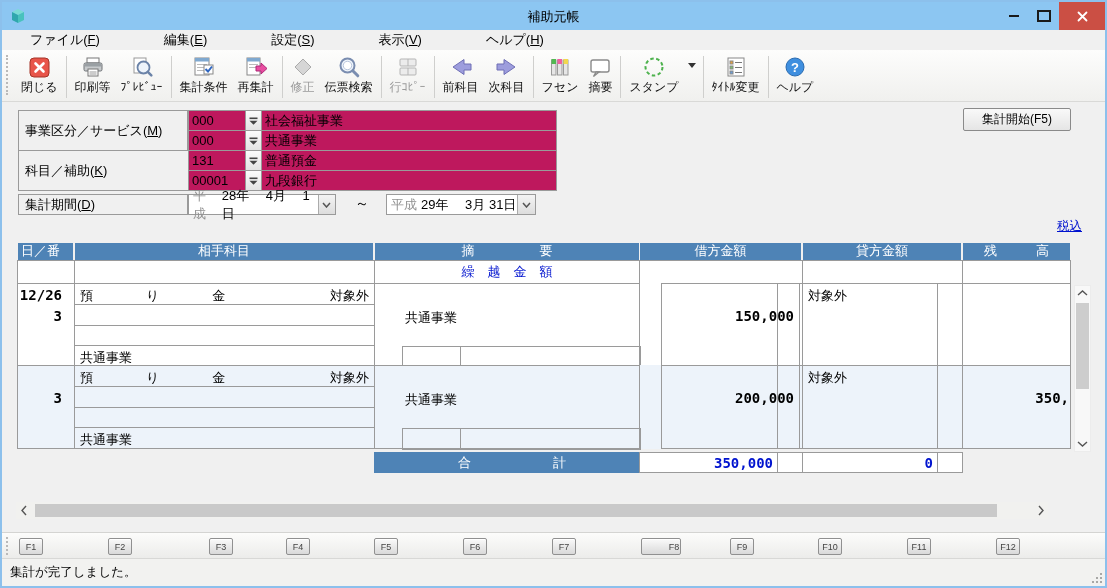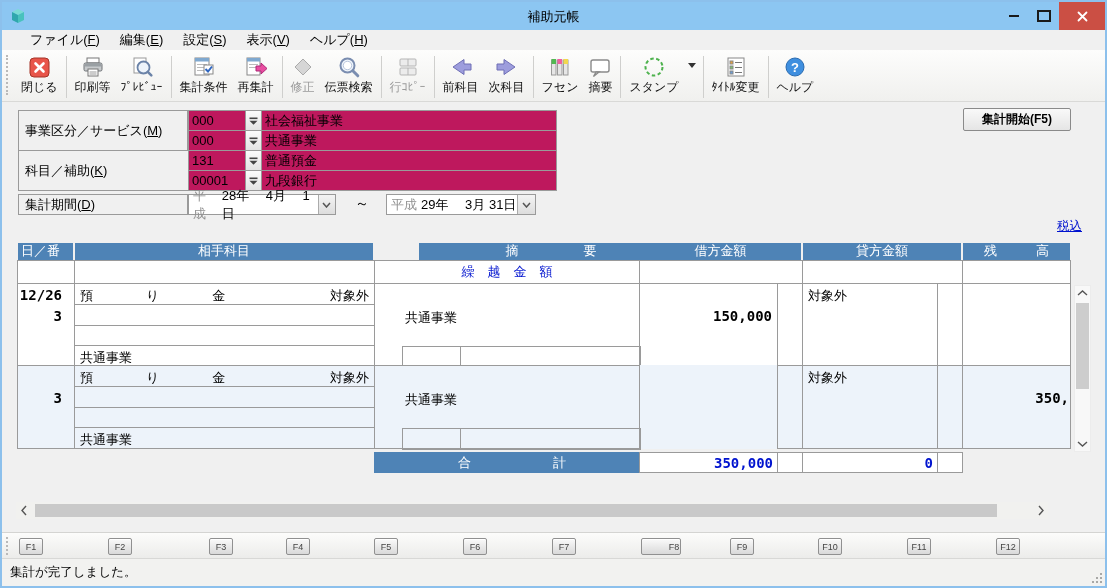--- a/index.html
+++ b/index.html
@@ -12,21 +12,21 @@
   .titlebar{left:0;top:0;width:100%;height:28px;background:#8cc6f2;}
   .appicon{position:absolute;left:7px;top:5px;}
   .apptitle{position:absolute;left:0;right:0;top:6px;text-align:center;font-size:13px;}
   .wbtns{position:absolute;right:0;top:0;height:28px;display:flex;}
   .wbtn{width:30px;height:28px;display:flex;align-items:center;justify-content:center;}
   .wbtn.close{width:46px;background:#cb4f44;}
   .glyph-min{width:10px;height:2px;background:#1a1a1a;}
   .glyph-max{width:10px;height:8px;border:2px solid #1a1a1a;}
 
   
-  .menubar{left:0;top:28px;width:100%;height:20px;background:#f0f0f0;display:flex;align-items:center;padding-left:18px;font-size:13px;}
+  .menubar{left:0;top:28px;width:100%;height:20px;background:#f0f0f0;display:flex;align-items:center;padding-left:18px;font-size:13px;gap:44px;}
   .mitem{padding:1px 10px;cursor:default;}
   .mitem u, .mnemo u{text-decoration:underline;}
 
   
   .toolbar{left:0;top:48px;width:100%;height:52px;background:linear-gradient(#fdfdfc,#f0f0ee);
            border-bottom:1px solid #d9d9d7;display:flex;align-items:flex-start;padding:3px 0 0 4px;}
   .tgrip{width:4px;height:40px;margin:2px 4px 0 0;border-left:2px dotted #b9b9b9;}
   .tbtn{display:flex;flex-direction:column;align-items:center;padding:1px 5px;font-size:12px;line-height:15px;color:#111;border-radius:2px;}
   .tbtn .ticon{height:26px;display:flex;align-items:center;justify-content:center;}
   .tbtn.disabled{color:#9b9b9b;}
@@ -49,39 +49,39 @@
   .fdesc{left:259px;width:296px;height:21px;}
   .datefield{position:absolute;top:192px;height:21px;border:1px solid #9a9a9a;background:#fff;
              display:flex;align-items:center;font-size:13px;box-sizing:border-box;}
   #date-from{left:186px;width:148px;}
   #date-to{left:384px;width:150px;}
   .era{color:#909090;padding:0 4px 0 4px;}
   .combo{margin-left:auto;width:17px;height:19px;border-left:1px solid #ababab;
          background:linear-gradient(#f4f4f4,#dddddd);display:flex;align-items:center;justify-content:center;}
   #tilde{left:342px;top:193px;width:36px;text-align:center;font-size:14px;}
   #startbtn{left:961px;top:106px;width:108px;height:23px;border:1px solid #8a8a8a;border-radius:2px;
-            background:linear-gradient(#f9f9f9,#e5e5e5);font-size:12px;display:flex;align-items:center;justify-content:center;font-family:inherit;font-weight:bold;}
+            background:linear-gradient(#f9f9f9,#e5e5e5);font-size:12px;display:flex;align-items:center;justify-content:center;font-family:inherit;}
   #taxlink{left:1020px;top:216px;width:60px;text-align:right;font-size:12.5px;color:#0013cf;text-decoration:underline;cursor:pointer;}
 
   
   #table{left:15px;top:240px;width:1054px;height:231px;}
   .hc{position:absolute;top:1px;height:22px;background:#4e83b6;color:#ffffff;font-size:13px;line-height:16px;text-align:center;box-sizing:border-box;}
   .sc,.gc,.tc{position:absolute;border:1px solid #9a9a9a;box-sizing:border-box;background:#fff;font-size:13px;}
   .sc{top:18px;height:24px;}
   .grp{position:absolute;left:0;width:1054px;height:84px;}
   .grp .gc{background:transparent;}
   #g1{top:41px;background:#fff;}
   #g2{top:123px;background:#edf3fa;}
   .c-date{left:0;width:58px;top:0;height:84px;}
   .c-r1{left:57px;width:301px;top:0;height:22px;}
   .c-r2{left:57px;width:301px;top:21px;height:22px;}
   .c-r3{left:57px;width:301px;top:42px;height:21px;}
   .c-r4{left:57px;width:301px;top:62px;height:22px;}
   .c-sum{left:357px;width:266px;top:0;height:84px;}
-  .c-deb{left:622px;width:139px;top:0;height:84px;}
+  .c-deb{left:644px;width:139px;top:0;height:84px;}
   .c-n1{left:760px;width:26px;top:0;height:84px;}
   .c-cre{left:785px;width:136px;top:0;height:84px;}
   .c-n2{left:920px;width:26px;top:0;height:84px;}
   .c-bal{left:945px;width:109px;top:0;height:84px;}
   .gdate{position:absolute;top:3px;right:12px;}
   .gnum{position:absolute;top:24px;right:12px;}
   .cname{position:absolute;left:5px;top:3px;letter-spacing:53px;white-space:nowrap;}
   .cnote{position:absolute;right:5px;top:3px;}
   .inner-label{position:absolute;left:5px;top:3px;}
   .sum-text{position:absolute;left:30px;top:25px;}
@@ -400,21 +400,21 @@
       </span>
   </div>
 
   <button class="abs" id="startbtn">集計開始(F5)</button>
   <div class="abs" id="taxlink">税込</div>
 
   <div class="abs" id="table">
 
     <div class="hc" style="left:1px;width:55px;text-align:left;padding-left:3px;">日／番</div>
     <div class="hc" style="left:58px;width:298px;">相手科目</div>
-    <div class="hc" style="left:358px;width:264px;margin-left:44px;">摘　　　　　要</div>
+    <div class="hc" style="left:358px;width:264px;">摘　　　　　要</div>
     <div class="hc" style="left:623px;width:161px;">借方金額</div>
     <div class="hc" style="left:786px;width:158px;">貸方金額</div>
     <div class="hc" style="left:946px;width:107px;">残　　　高</div>
 
     <div class="sc" style="left:0;width:58px;"></div>
     <div class="sc" style="left:57px;width:301px;"></div>
     <div class="sc carry" style="left:357px;width:266px;">繰　越　金　額</div>
     <div class="sc" style="left:622px;width:164px;"></div>
     <div class="sc" style="left:785px;width:161px;"></div>
     <div class="sc" style="left:945px;width:109px;"></div>
@@ -462,20 +462,23 @@
       </div>
       <div class="gc c-r2"></div>
       <div class="gc c-r3"></div>
       <div class="gc c-r4">
         <span class="inner-label">共通事業</span>
       </div>
       <div class="gc c-sum">
         <span class="sum-text">共通事業</span>
         <span class="sbox sbox1"></span>
         <span class="sbox sbox2"></span>
+      </div>
+      <div class="gc c-deb">
+        <span class="deb-num num">200,000</span>
       </div>
       <div class="gc c-n1"></div>
       <div class="gc c-cre">
         <span class="cre-note">対象外</span>
       </div>
       <div class="gc c-n2"></div>
       <div class="gc c-bal">
         <span class="bal-num num">350,</span>
       </div>
     </div>

